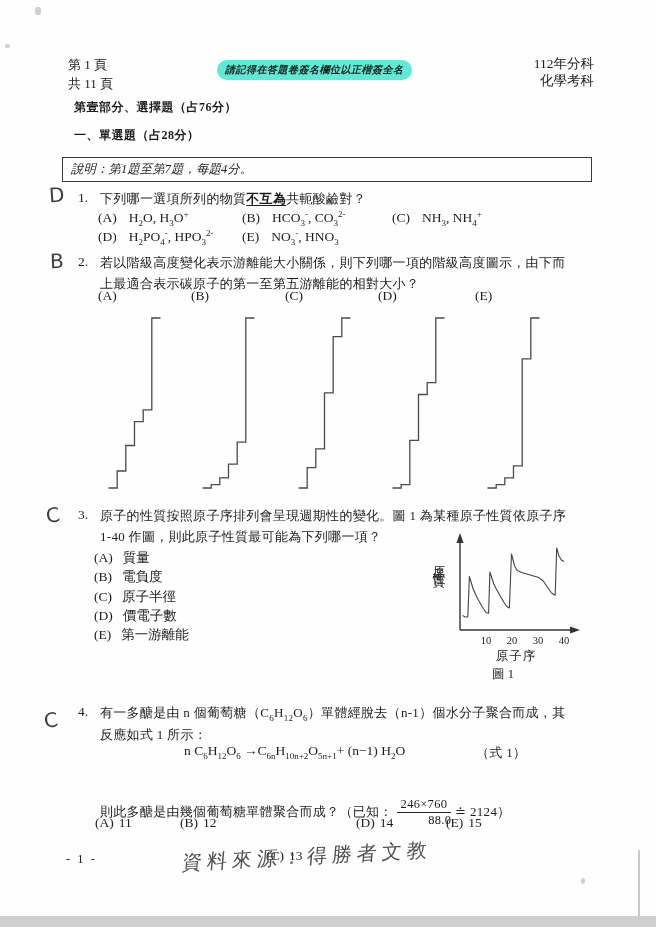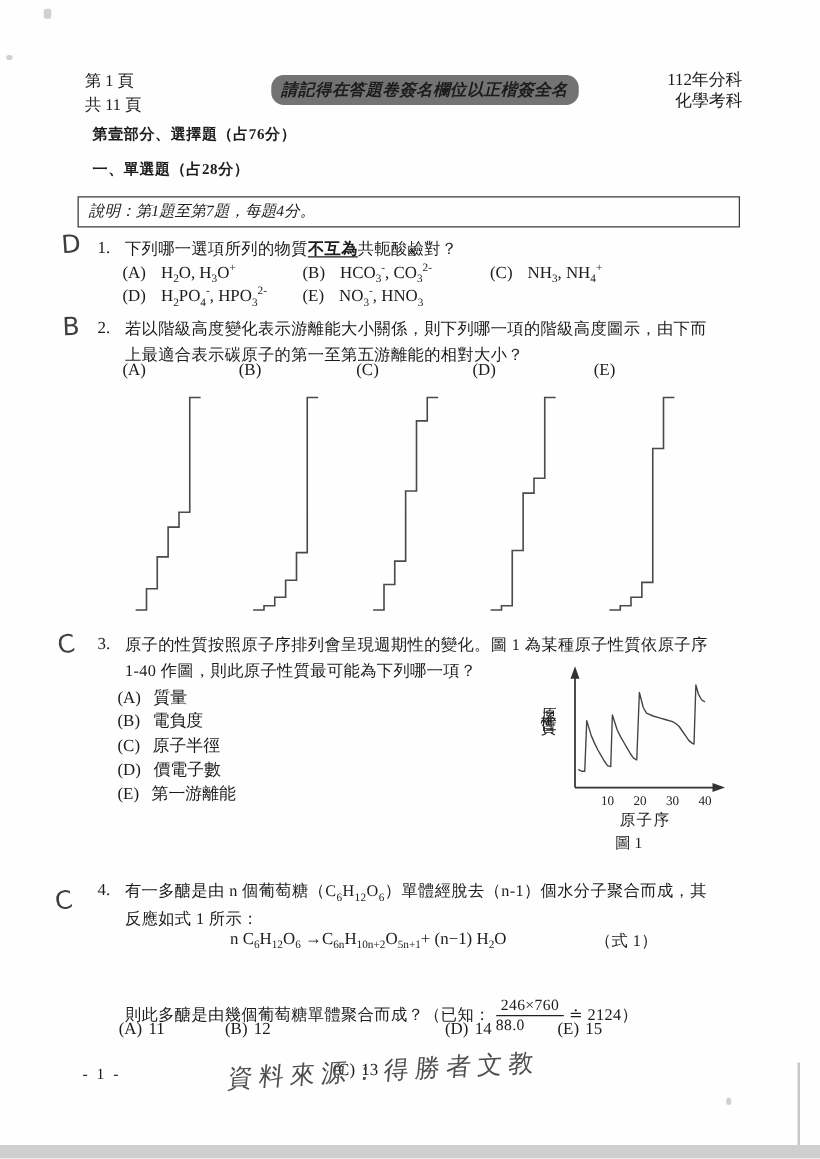--- a/index.html
+++ b/index.html
@@ -1,32 +1,32 @@
 <!DOCTYPE html>
 <html><head>
 <meta charset="utf-8">
 <style>
   html,body{margin:0;padding:0;background:#fff;}
   .page{position:relative;width:656px;height:927px;background:#fefefe;overflow:hidden;
         font-family:"Liberation Serif","DejaVu Serif",serif;color:#1c1c1c;}
   .abs{position:absolute;white-space:nowrap;}
   .t13{font-size:13px;letter-spacing:.3px;}
   .t13l{font-size:13.5px;}
-  .notice{background:#737373;padding:3px 8px;font-size:13px;font-style:italic;font-weight:600;letter-spacing:.5px;border-radius:10px;}
+  .notice{background:#5eead4;padding:3px 8px;font-size:10px;font-style:italic;font-weight:600;letter-spacing:.5px;border-radius:10px;}
   .exam-info{text-align:right;line-height:17px;font-size:13.5px;}
   .pages{line-height:19px;font-size:13px;}
   .title{font-size:12px;font-weight:bold;letter-spacing:.5px;}
   .instr{border:1px solid #3a3a3a;padding:3px 8px;font-size:12.5px;font-style:italic;width:512px;}
   .emph{font-weight:bold;text-decoration:underline;text-underline-offset:2px;}
   .opt .lbl{margin-right:12px;}
   .opt .frm sub,.opt .frm sup,.eq sub,.eq sup{font-size:9px;}
   .hw{font-family:"DejaVu Sans",sans-serif;color:#3e3e3e;}
   .hw-ans{font-size:20px;font-weight:500;}
   .hw-src{font-size:20px;color:#4f4f4f;letter-spacing:5px;transform:rotate(-3deg) skewX(-8deg);}
-  .frac{display:inline-flex;flex-direction:column;align-items:flex-start;vertical-align:middle;
+  .frac{display:inline-flex;flex-direction:column;align-items:flex-end;vertical-align:middle;
         font-size:12.5px;line-height:1.15;margin:0 4px;}
   .frac .num{padding:0 4px;border-bottom:1px solid #222;}
   .bodyline2{display:flex;align-items:center;margin-top:16px;}
   .q3opts div{line-height:19.3px;}
   .q3opts .lbl{margin-right:10px;}
   .fig-ylabel{writing-mode:vertical-rl;letter-spacing:3px;font-size:12.5px;}
   .speck{position:absolute;background:#c0c0c0;opacity:.75;border-radius:2px;}
   .scan-strip{position:absolute;left:0;top:916px;width:656px;height:11px;background:#cfcfcf;}
   .scan-edge{position:absolute;left:638px;top:850px;width:1.5px;height:70px;background:#c9c9c9;}
 </style>

